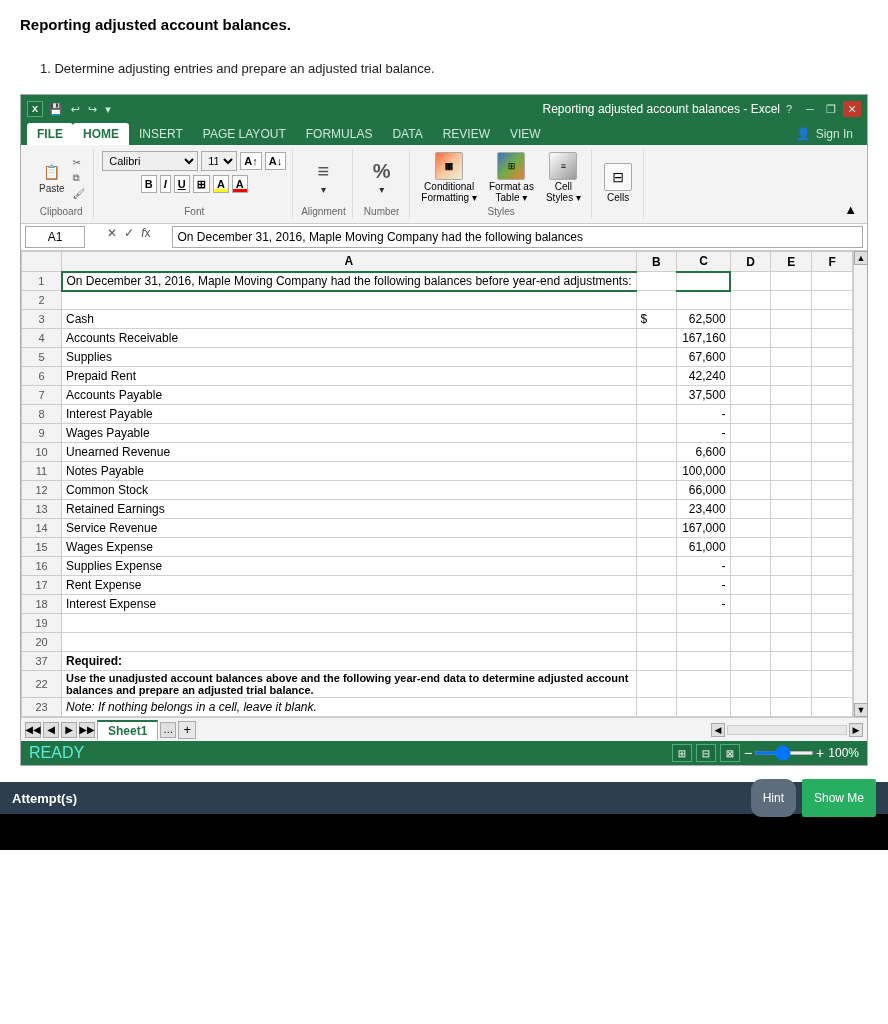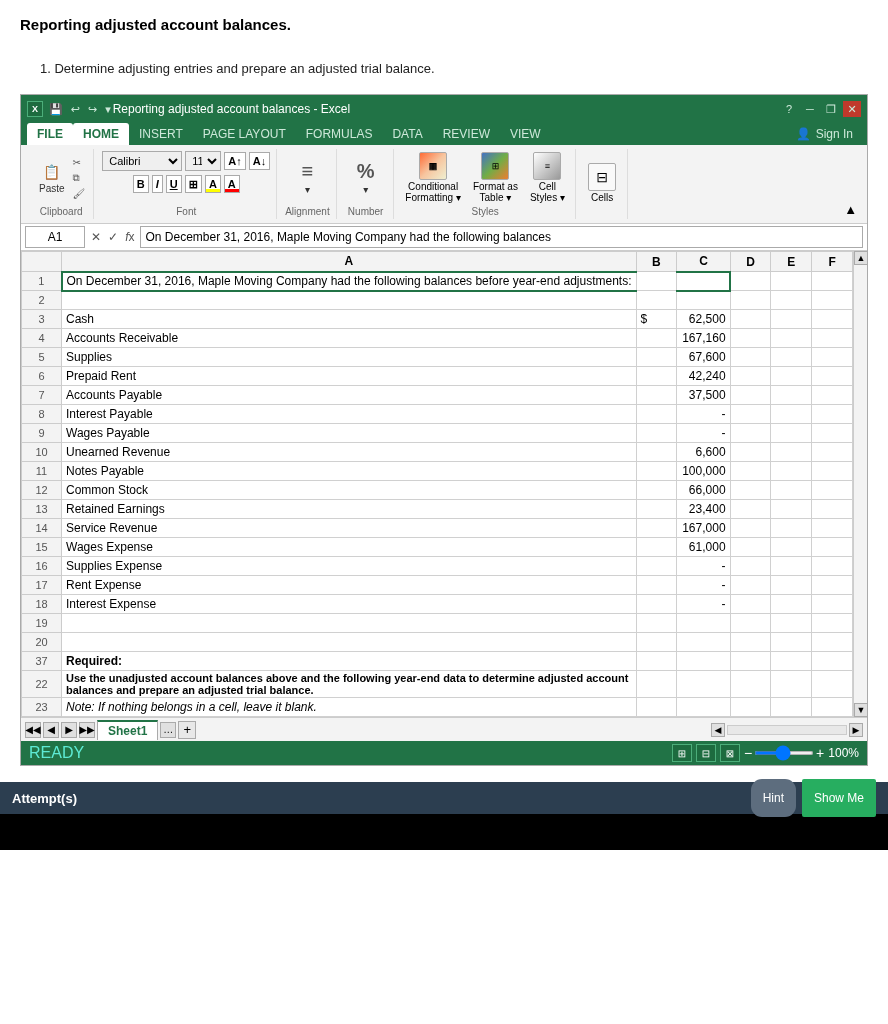--- a/index.html
+++ b/index.html
@@ -10,21 +10,21 @@
     .instruction { margin-left: 20px; margin-bottom: 18px; font-size: 13px; color: #222; }
 
     
     .excel-window { border: 1px solid #aaa; width: 848px; margin: 0 auto; }
 
     
     .title-bar { background: #217346; display: flex; align-items: center; justify-content: space-between; padding: 3px 6px; height: 28px; }
     .title-bar-left { display: flex; align-items: center; gap: 4px; }
     .title-bar-icon { width: 16px; height: 16px; background: #1d6b3f; border: 1px solid #4cae7a; display: flex; align-items: center; justify-content: center; font-size: 9px; color: #fff; font-weight: bold; }
     .title-bar-undo { font-size: 11px; color: #cde8d9; cursor: pointer; padding: 0 2px; }
-    .title-bar-title { color: #fff; font-size: 12px; flex: 1; text-align: left; }
+    .title-bar-title { color: #fff; font-size: 12px; flex: 1; text-align: right; }
     .title-bar-right { display: flex; align-items: center; gap: 3px; }
     .title-ctrl-btn { width: 18px; height: 16px; background: transparent; border: none; color: #cde8d9; font-size: 11px; cursor: pointer; display: flex; align-items: center; justify-content: center; }
     .title-close-btn { background: #c0392b; }
 
     
     .ribbon-tabs { background: #217346; display: flex; align-items: flex-end; padding: 0 6px; }
     .ribbon-tab { padding: 4px 10px; font-size: 12px; cursor: pointer; color: #cde8d9; border-radius: 3px 3px 0 0; }
     .ribbon-tab.active { background: #fff; color: #217346; font-weight: 600; }
     .ribbon-sign-in { margin-left: auto; color: #cde8d9; font-size: 12px; display: flex; align-items: center; gap: 4px; padding: 4px 8px; cursor: pointer; }
 
@@ -35,21 +35,21 @@
     .ribbon-group-content { display: flex; gap: 2px; align-items: center; flex: 1; }
     .ribbon-group-label { font-size: 10px; color: #666; margin-top: 2px; text-align: center; }
     .ribbon-icon { width: 22px; height: 22px; display: flex; align-items: center; justify-content: center; font-size: 14px; }
     .ribbon-btn-label { font-size: 10px; color: #333; }
     .paste-btn { display: flex; flex-direction: column; align-items: center; padding: 2px 4px; cursor: pointer; border-radius: 2px; }
     .small-icon-btn { font-size: 10px; padding: 1px 2px; cursor: pointer; color: #555; }
 
     
     .font-group { min-width: 130px; }
     .font-row { display: flex; align-items: center; gap: 3px; margin-bottom: 2px; }
-    .font-select { height: 20px; font-size: 11px; border: 1px solid #aaa; padding: 0 2px; width: 80px; }
+    .font-select { height: 20px; font-size: 11px; border: 1px solid #aaa; padding: 0 2px; width: 96px; }
     .font-size-select { height: 20px; font-size: 11px; border: 1px solid #aaa; padding: 0 2px; width: 36px; }
     .font-btn { height: 18px; padding: 0 3px; font-size: 11px; border: 1px solid #aaa; background: #fff; cursor: pointer; font-weight: bold; }
     .bold-btn { font-weight: bold; }
     .italic-btn { font-style: italic; }
     .underline-btn { text-decoration: underline; }
 
     
     .align-group { min-width: 55px; }
 
     
@@ -57,21 +57,21 @@
 
     
     .styles-group { min-width: 180px; }
     .styles-group .ribbon-group-content { gap: 4px; }
     .cond-fmt-btn { display: flex; flex-direction: column; align-items: center; font-size: 10px; cursor: pointer; padding: 1px 3px; border-radius: 2px; }
 
     
     .cells-group { min-width: 50px; }
 
     
-    .formula-bar { display: flex; align-items: center; background: #fff; border-bottom: 1px solid #ccc; padding: 2px 4px; gap: 4px; }
+    .formula-bar { display: flex; align-items: flex-start; background: #fff; border-bottom: 1px solid #ccc; padding: 2px 4px; gap: 20px; }
     .cell-ref-box { width: 60px; height: 22px; border: 1px solid #aaa; font-size: 12px; padding: 0 4px; text-align: center; }
     .formula-icons { display: flex; gap: 3px; align-items: center; }
     .formula-icon-btn { font-size: 12px; cursor: pointer; color: #555; padding: 0 2px; }
     .formula-input { flex: 1; height: 22px; border: 1px solid #aaa; font-size: 12px; padding: 0 4px; }
 
     
     .spreadsheet-container { display: flex; background: #fff; overflow: hidden; }
     .excel-table { border-collapse: collapse; width: 100%; font-size: 12px; }
     
     .col-header { background: #f3f3f3; border: 1px solid #ccc; text-align: center; font-size: 12px; padding: 2px 4px; height: 20px; min-width: 40px; user-select: none; }

